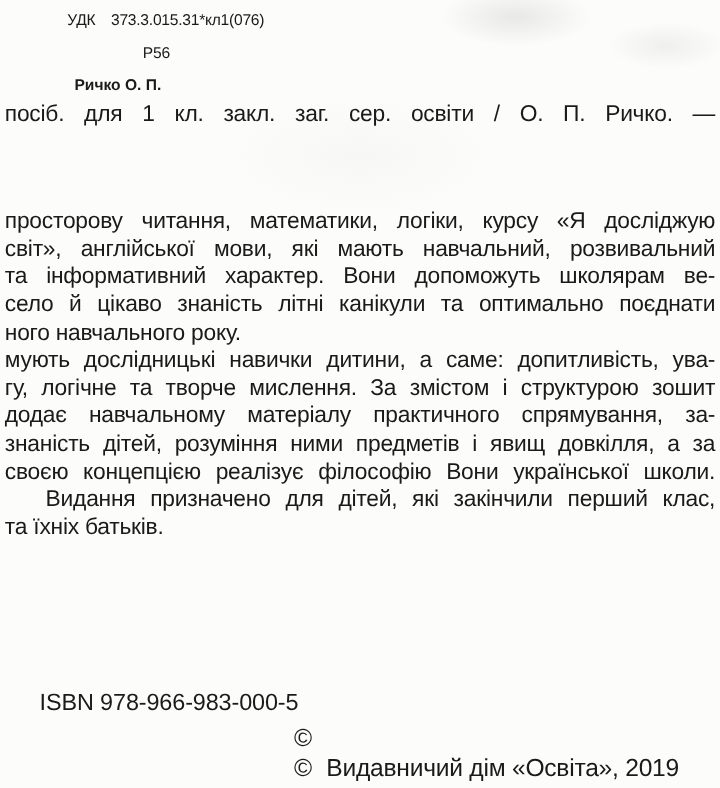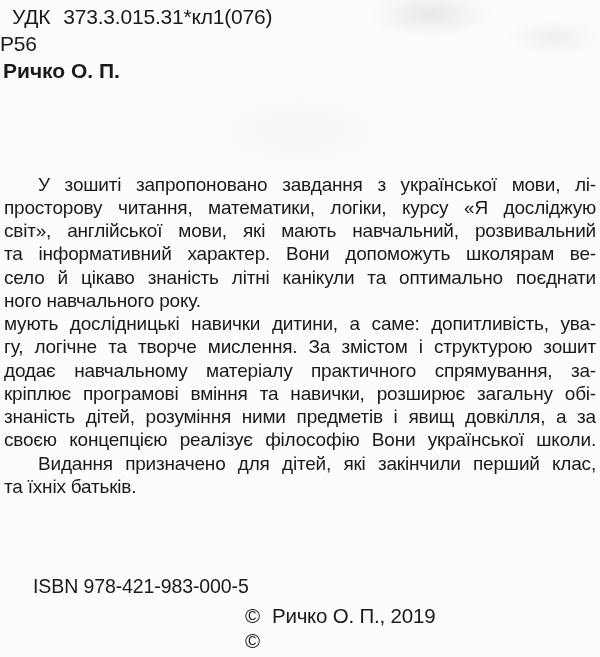--- a/index.html
+++ b/index.html
@@ -12,25 +12,25 @@
     background:
       radial-gradient(90px 35px at 430px 14px, rgba(186,186,181,0.30), rgba(186,186,181,0) 70%),
       radial-gradient(70px 28px at 555px 38px, rgba(192,192,187,0.22), rgba(192,192,187,0) 70%),
       radial-gradient(160px 70px at 300px 130px, rgba(202,202,198,0.10), rgba(202,202,198,0) 70%),
       #fcfcfb;
   }
   .block { position: absolute; }
 
   
   #head { top: 3px; left: 0; right: 4px; }
-  .head-line { font-size: 21px; line-height: 27px; letter-spacing: -0.2px; white-space: nowrap; }
+  .head-line { font-size: 13px; line-height: 27px; letter-spacing: -0.2px; white-space: nowrap; padding-left: 44px; }
   .udk-label  { margin-left: 12px; }
   .udk-number { margin-left: 13px; }
-  .author-sign { }
-  .author-heading { margin-left: 3px; font-weight: bold; letter-spacing: 0; }
+  .author-sign { margin-left: 75px; }
+  .author-heading { margin-left: 18px; font-weight: bold; letter-spacing: 0; }
 
   
   #bib-lines { top: 83px; left: 4px; right: 4px; font-size: 19px; line-height: 25.4px; letter-spacing: -0.2px; }
 
   
   #annotation { top: 172.5px; left: 4px; right: 4px; font-size: 19px; line-height: 23.25px; letter-spacing: -0.2px; }
 
   .line { white-space: normal; }
   .line.fill { text-align: justify; text-align-last: justify; }
   .line.indent { padding-left: 34px; }
@@ -52,50 +52,49 @@
     <div class="head-line">
       <span class="udk-label">УДК</span><span class="udk-number">373.3.015.31*кл1(076)</span>
     </div>
     <div class="head-line">
       <span class="author-sign">Р56</span>
     </div>
     <div class="head-line author-heading">Ричко О. П.</div>
   </div>
 
   <div class="block" id="bib-lines">
+      <div class="line fill">посіб. для 1 кл. закл. заг. сер. освіти / О. П. Ричко. —</div>
     </div>
 
   <div class="block" id="annotation">
       <div class="paragraph">
-        <div class="line fill indent">У зошиті запропоновано завдання з української мови, лі-</div>
         <div class="line fill">просторову читання, математики, логіки, курсу «Я досліджую</div>
         <div class="line fill">світ», англійської мови, які мають навчальний, розвивальний</div>
         <div class="line fill">та інформативний характер. Вони допоможуть школярам ве-</div>
         <div class="line fill">село й цікаво знаність літні канікули та оптимально поєднати</div>
         <div class="line">ного навчального року.</div>
       </div>
       <div class="paragraph">
         <div class="line fill">мують дослідницькі навички дитини, а саме: допитливість, ува-</div>
         <div class="line fill">гу, логічне та творче мислення. За змістом і структурою зошит</div>
         <div class="line fill">додає навчальному матеріалу практичного спрямування, за-</div>
-        <div class="line fill">кріплює програмові вміння та навички, розширює загальну обі-</div>
         <div class="line fill">знаність дітей, розуміння ними предметів і явищ довкілля, а за</div>
         <div class="line fill">своєю концепцією реалізує філософію Вони української школи.</div>
       </div>
       <div class="paragraph">
         <div class="line fill indent">Видання призначено для дітей, які закінчили перший клас,</div>
         <div class="line">та їхніх батьків.</div>
       </div>
     </div>
 
-  <div class="block" id="isbn">ISBN 978-421-983-000-5</div>
+  <div class="block" id="isbn">ISBN 978-966-983-000-5</div>
 
   <div class="block" id="copyright">
       <div class="c-row">
         <span class="c-symbol">©</span>
-        <span>Ричко О. П., 2019</span>
       </div>
       <div class="c-row">
         <span class="c-symbol">©</span>
+        <span>Видавничий дім «Освіта», 2019</span>
       </div>
     </div>
 
 </div>
 
 </body></html>

